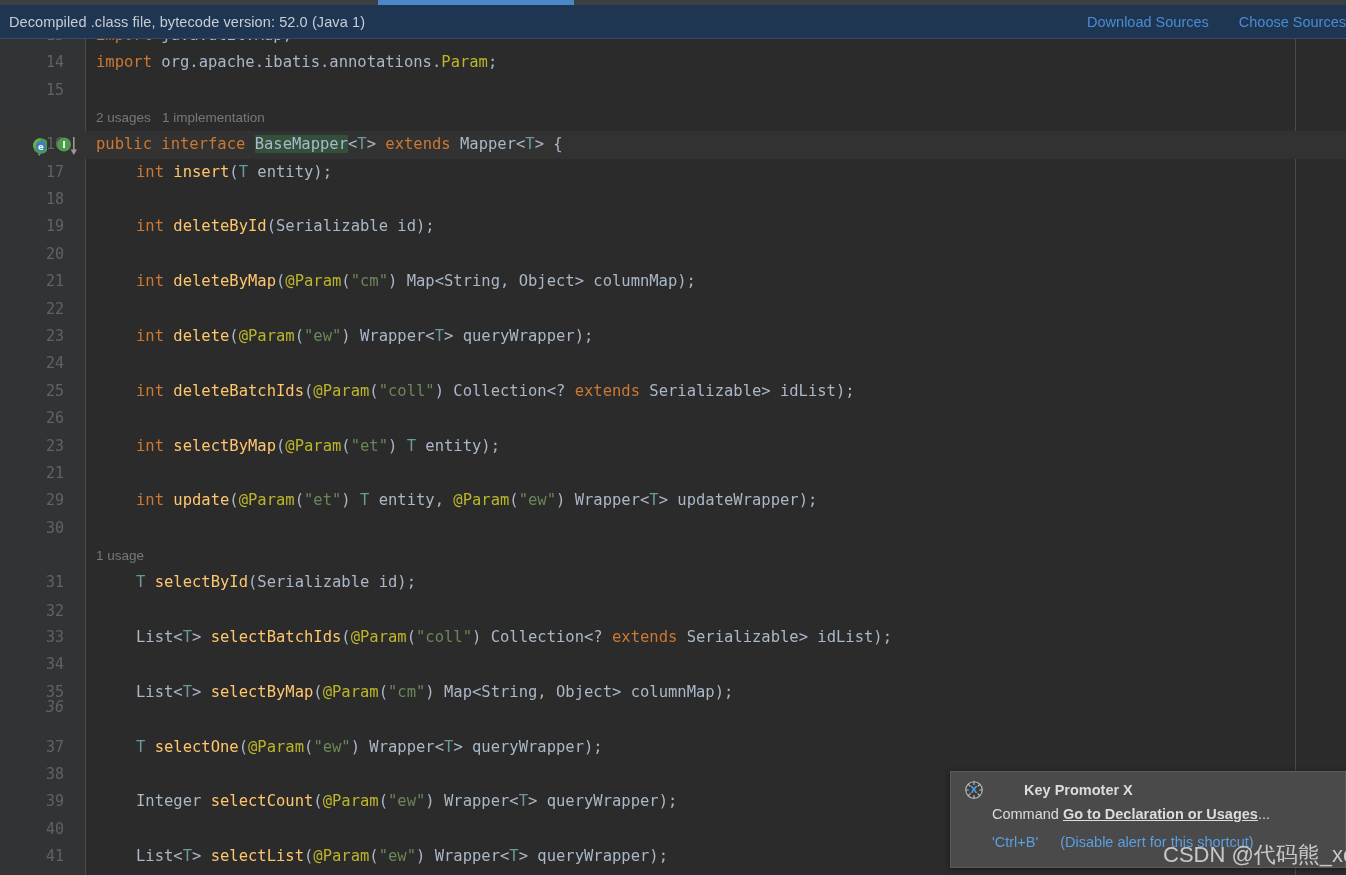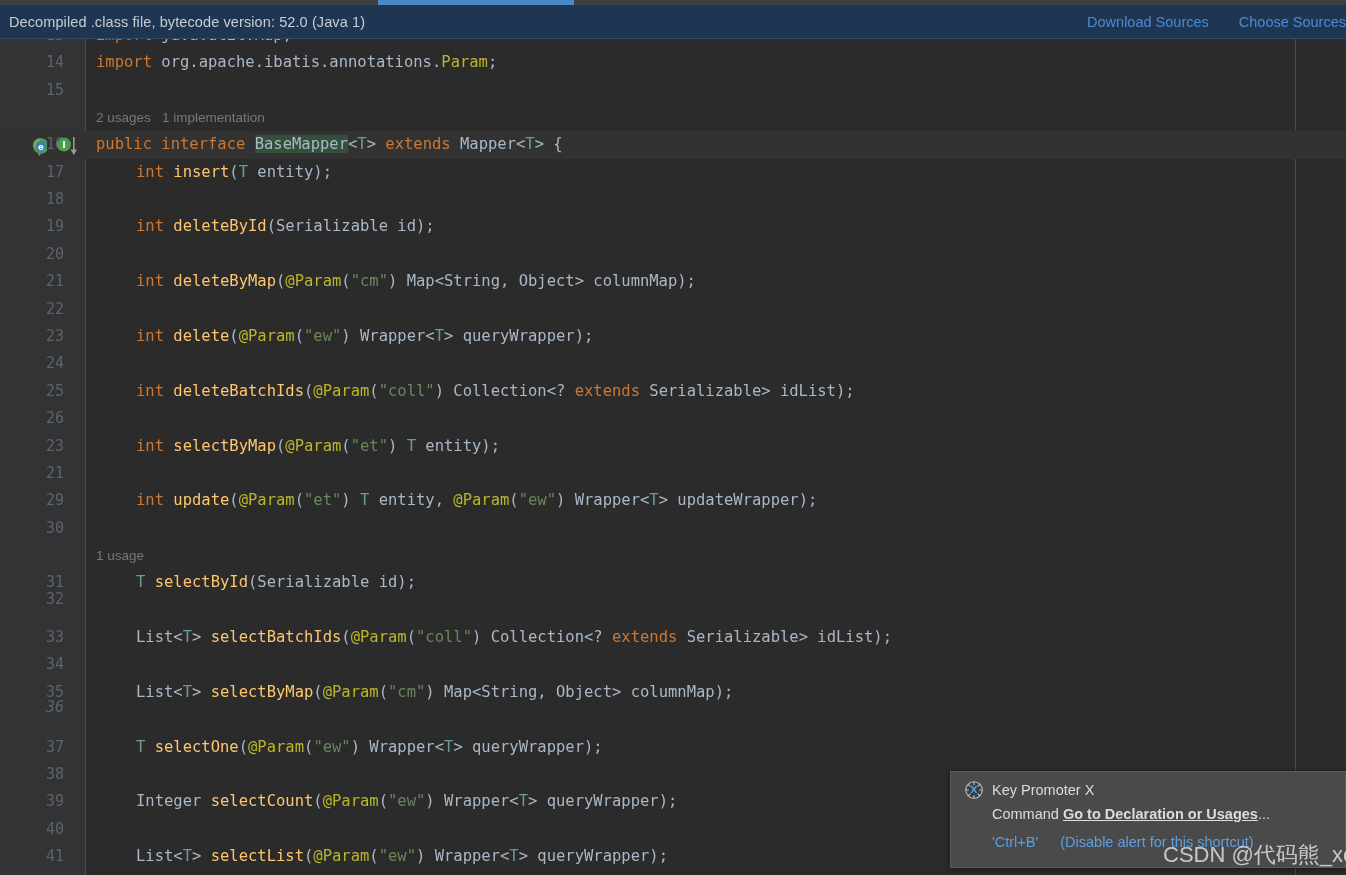--- a/index.html
+++ b/index.html
@@ -171,23 +171,24 @@
     position: absolute; left: 14px; top: 9px;
     display: flex; align-items: center;
   }
   .notif-icon {
     width: 18px; height: 18px;
     margin-right: 9px;
     flex: 0 0 18px;
   }
   .notif-title {
     font-size: 14.5px;
-    font-weight: normal;
+    font-weight: bold;
     color: #dcdcdc;
     white-space: nowrap;
+    margin-left: 32px;
   }
   .notif-body {
     position: absolute;
     left: 41px; top: 34px;
     font-size: 14.5px;
     color: #dcdcdc;
     white-space: nowrap;
   }
   .notif-body b { font-weight: bold; text-decoration: underline; text-align: center; }
   .notif-foot {
@@ -246,21 +247,21 @@
         <div class="row" style="top: 284px;"><span class="lineno">23</span><span class="codetext" style="left: 136px;"><span class="kw">int </span><span class="mth">delete</span><span class="pn">(</span><span class="ann">@Param</span><span class="pn">(</span><span class="str">"ew"</span><span class="id">) Wrapper&lt;</span><span class="gen">T</span><span class="id">&gt; queryWrapper);</span></span></div>
         <div class="row" style="top: 311.4px;"><span class="lineno">24</span><span class="codetext" style="left: 96px;"></span></div>
         <div class="row" style="top: 338.8px;"><span class="lineno">25</span><span class="codetext" style="left: 136px;"><span class="kw">int </span><span class="mth">deleteBatchIds</span><span class="pn">(</span><span class="ann">@Param</span><span class="pn">(</span><span class="str">"coll"</span><span class="id">) Collection&lt;? </span><span class="kw">extends </span><span class="id">Serializable&gt; idList);</span></span></div>
         <div class="row" style="top: 366.2px;"><span class="lineno">26</span><span class="codetext" style="left: 96px;"></span></div>
         <div class="row" style="top: 393.6px;"><span class="lineno">23</span><span class="codetext" style="left: 136px;"><span class="kw">int </span><span class="mth">selectByMap</span><span class="pn">(</span><span class="ann">@Param</span><span class="pn">(</span><span class="str">"et"</span><span class="id">) </span><span class="gen">T</span><span class="id"> entity);</span></span></div>
         <div class="row" style="top: 421px;"><span class="lineno">21</span><span class="codetext" style="left: 96px;"></span></div>
         <div class="row" style="top: 448.4px;"><span class="lineno">29</span><span class="codetext" style="left: 136px;"><span class="kw">int </span><span class="mth">update</span><span class="pn">(</span><span class="ann">@Param</span><span class="pn">(</span><span class="str">"et"</span><span class="id">) </span><span class="gen">T</span><span class="id"> entity, </span><span class="ann">@Param</span><span class="pn">(</span><span class="str">"ew"</span><span class="id">) Wrapper&lt;</span><span class="gen">T</span><span class="id">&gt; updateWrapper);</span></span></div>
         <div class="row" style="top: 475.8px;"><span class="lineno">30</span><span class="codetext" style="left: 96px;"></span></div>
         <div class="hintrow" style="top: 506.2px;">1 usage</div>
         <div class="row" style="top: 530.2px;"><span class="lineno">31</span><span class="codetext" style="left: 136px;"><span class="gen">T</span><span class="id"> </span><span class="mth">selectById</span><span class="id">(Serializable id);</span></span></div>
-        <div class="row" style="top: 547px; text-decoration: underline;"><span class="lineno">32</span><span class="codetext" style="left: 96px;"></span></div>
+        <div class="row" style="top: 559px; text-decoration: underline;"><span class="lineno">32</span><span class="codetext" style="left: 96px;"></span></div>
         <div class="row" style="top: 585px;"><span class="lineno">33</span><span class="codetext" style="left: 136px;"><span class="id">List&lt;</span><span class="gen">T</span><span class="id">&gt; </span><span class="mth">selectBatchIds</span><span class="pn">(</span><span class="ann">@Param</span><span class="pn">(</span><span class="str">"coll"</span><span class="id">) Collection&lt;? </span><span class="kw">extends </span><span class="id">Serializable&gt; idList);</span></span></div>
         <div class="row" style="top: 612.4px;"><span class="lineno">34</span><span class="codetext" style="left: 96px;"></span></div>
         <div class="row" style="top: 639.8px;"><span class="lineno">35</span><span class="codetext" style="left: 136px;"><span class="id">List&lt;</span><span class="gen">T</span><span class="id">&gt; </span><span class="mth">selectByMap</span><span class="pn">(</span><span class="ann">@Param</span><span class="pn">(</span><span class="str">"cm"</span><span class="id">) Map&lt;String, Object&gt; columnMap);</span></span></div>
         <div class="row" style="top: 655px; font-style: italic;"><span class="lineno">36</span><span class="codetext" style="left: 96px;"></span></div>
         <div class="row" style="top: 694.6px;"><span class="lineno">37</span><span class="codetext" style="left: 136px;"><span class="gen">T</span><span class="id"> </span><span class="mth">selectOne</span><span class="pn">(</span><span class="ann">@Param</span><span class="pn">(</span><span class="str">"ew"</span><span class="id">) Wrapper&lt;</span><span class="gen">T</span><span class="id">&gt; queryWrapper);</span></span></div>
         <div class="row" style="top: 722px;"><span class="lineno">38</span><span class="codetext" style="left: 96px;"></span></div>
         <div class="row" style="top: 749.4px;"><span class="lineno">39</span><span class="codetext" style="left: 136px;"><span class="id">Integer </span><span class="mth">selectCount</span><span class="pn">(</span><span class="ann">@Param</span><span class="pn">(</span><span class="str">"ew"</span><span class="id">) Wrapper&lt;</span><span class="gen">T</span><span class="id">&gt; queryWrapper);</span></span></div>
         <div class="row" style="top: 776.8px;"><span class="lineno">40</span><span class="codetext" style="left: 96px;"></span></div>
         <div class="row" style="top: 804.2px;"><span class="lineno">41</span><span class="codetext" style="left: 136px;"><span class="id">List&lt;</span><span class="gen">T</span><span class="id">&gt; </span><span class="mth">selectList</span><span class="pn">(</span><span class="ann">@Param</span><span class="pn">(</span><span class="str">"ew"</span><span class="id">) Wrapper&lt;</span><span class="gen">T</span><span class="id">&gt; queryWrapper);</span></span></div>
       </div>

